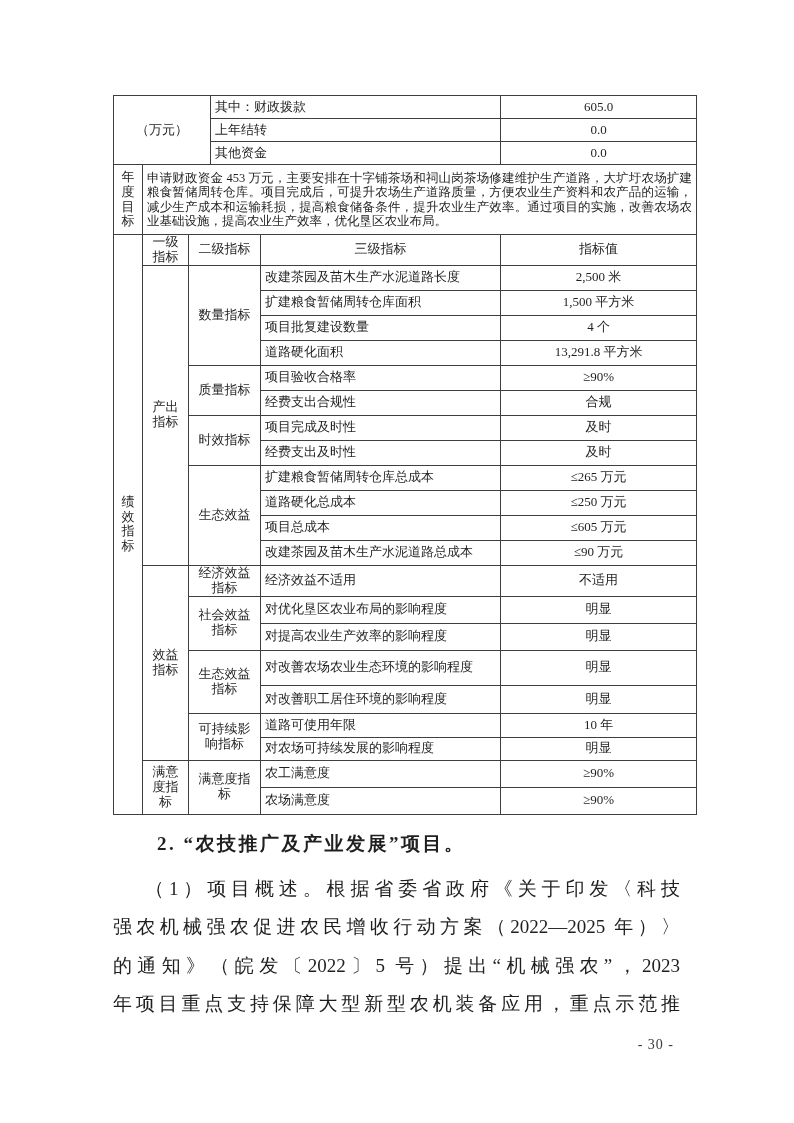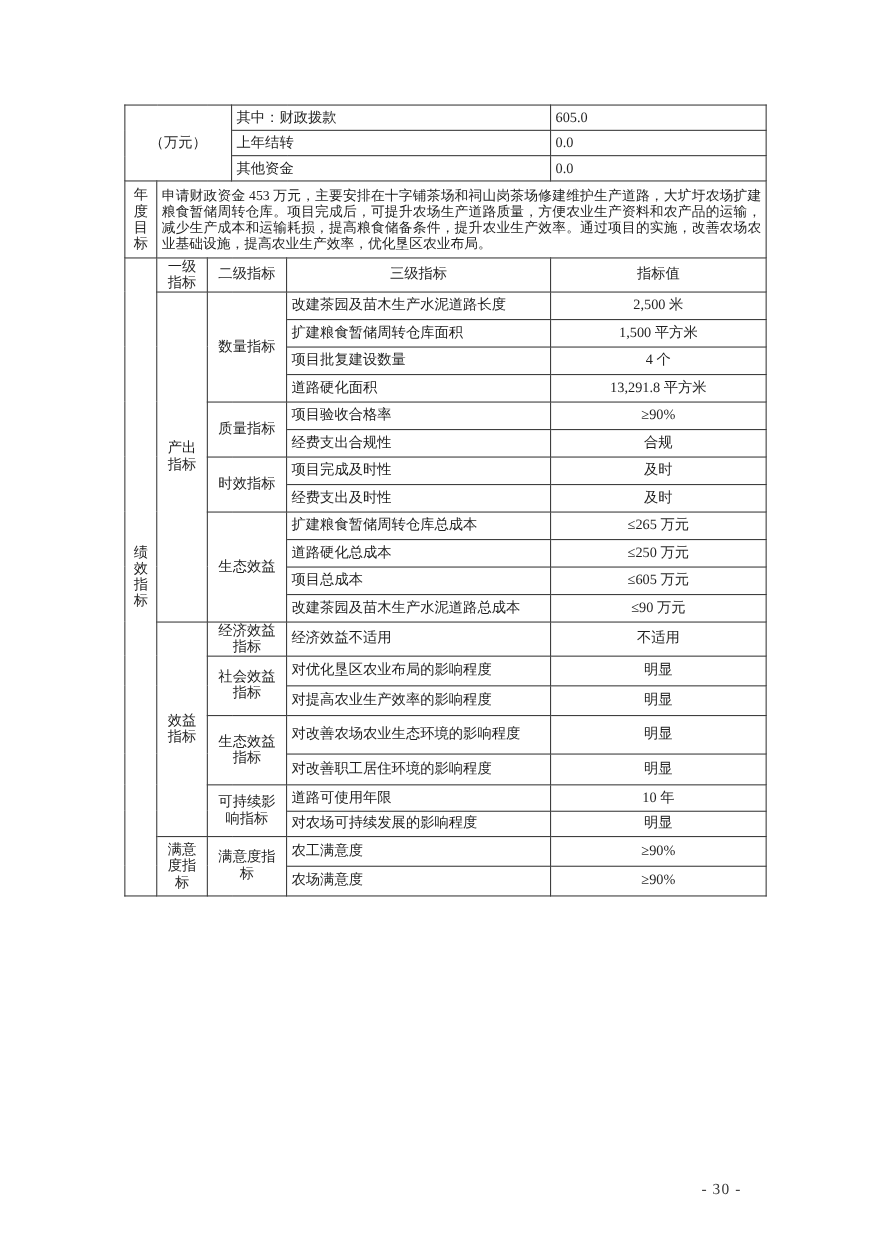--- a/index.html
+++ b/index.html
@@ -34,21 +34,21 @@
   .h31{height:31px;}
   .h27{height:27px;}
   .h35{height:35px;}
   .h28{height:28px;}
   .h24{height:24px;font-family:Liberation Serif, serif;}
   .h23{height:23px;}
 
   td.unit{vertical-align:top;text-align:center;padding-top:4px;}
   td.flabel1{text-align:left;padding-left:26px;}
   td.flabel2{text-align:left;padding-left:74px;}
-  td.fval{text-align:left;padding-right:6px;margin-top:14px;}
+  td.fval{text-align:center;padding-right:6px;margin-top:14px;}
 
   td.vside{
     text-align:center;
     white-space:pre-line;
     line-height:1.4;
     padding:0 2px;
   }
   td.goal{
     font-size:12.5px;
     line-height:14.2px;
@@ -76,21 +76,21 @@
     font-size:19px;
     line-height:38.3px;
     height:38.3px;
     text-align:justify;
     text-align-last:justify;
     overflow:hidden;
   }
   .pline.indent{text-indent:32px;}
   .pagenum{
     position:absolute;
-    left:113px;top:1074px;
+    left:113px;top:1037px;
     width:583px;
     text-align:right;
     padding-right:22px;
     box-sizing:border-box;
     font-size:14px;
     color:#3a3a3a;
     letter-spacing:1px;
   }
 </style>
 </head>
@@ -253,15 +253,22 @@
           <td class="val">≥90%</td>
         </tr>
         <tr class="h27">
           <td class="ind">农场满意度</td>
           <td class="val">≥90%</td>
         </tr>
       </tbody>
     </table>
   </div>
 
+  <div class="below">
+    <p class="heading">2. “农技推广及产业发展”项目。</p>
+    <div class="pline indent">（1）项目概述。根据省委省政府《关于印发〈科技</div>
+    <div class="pline">强农机械强农促进农民增收行动方案（2022—2025 年）〉</div>
+    <div class="pline">的通知》（皖发〔2022〕5 号）提出“机械强农”，2023</div>
+    <div class="pline">年项目重点支持保障大型新型农机装备应用，重点示范推</div>
+  </div>
 
   <div class="pagenum">- 30 -</div>
 </div>
 
 </body></html>

